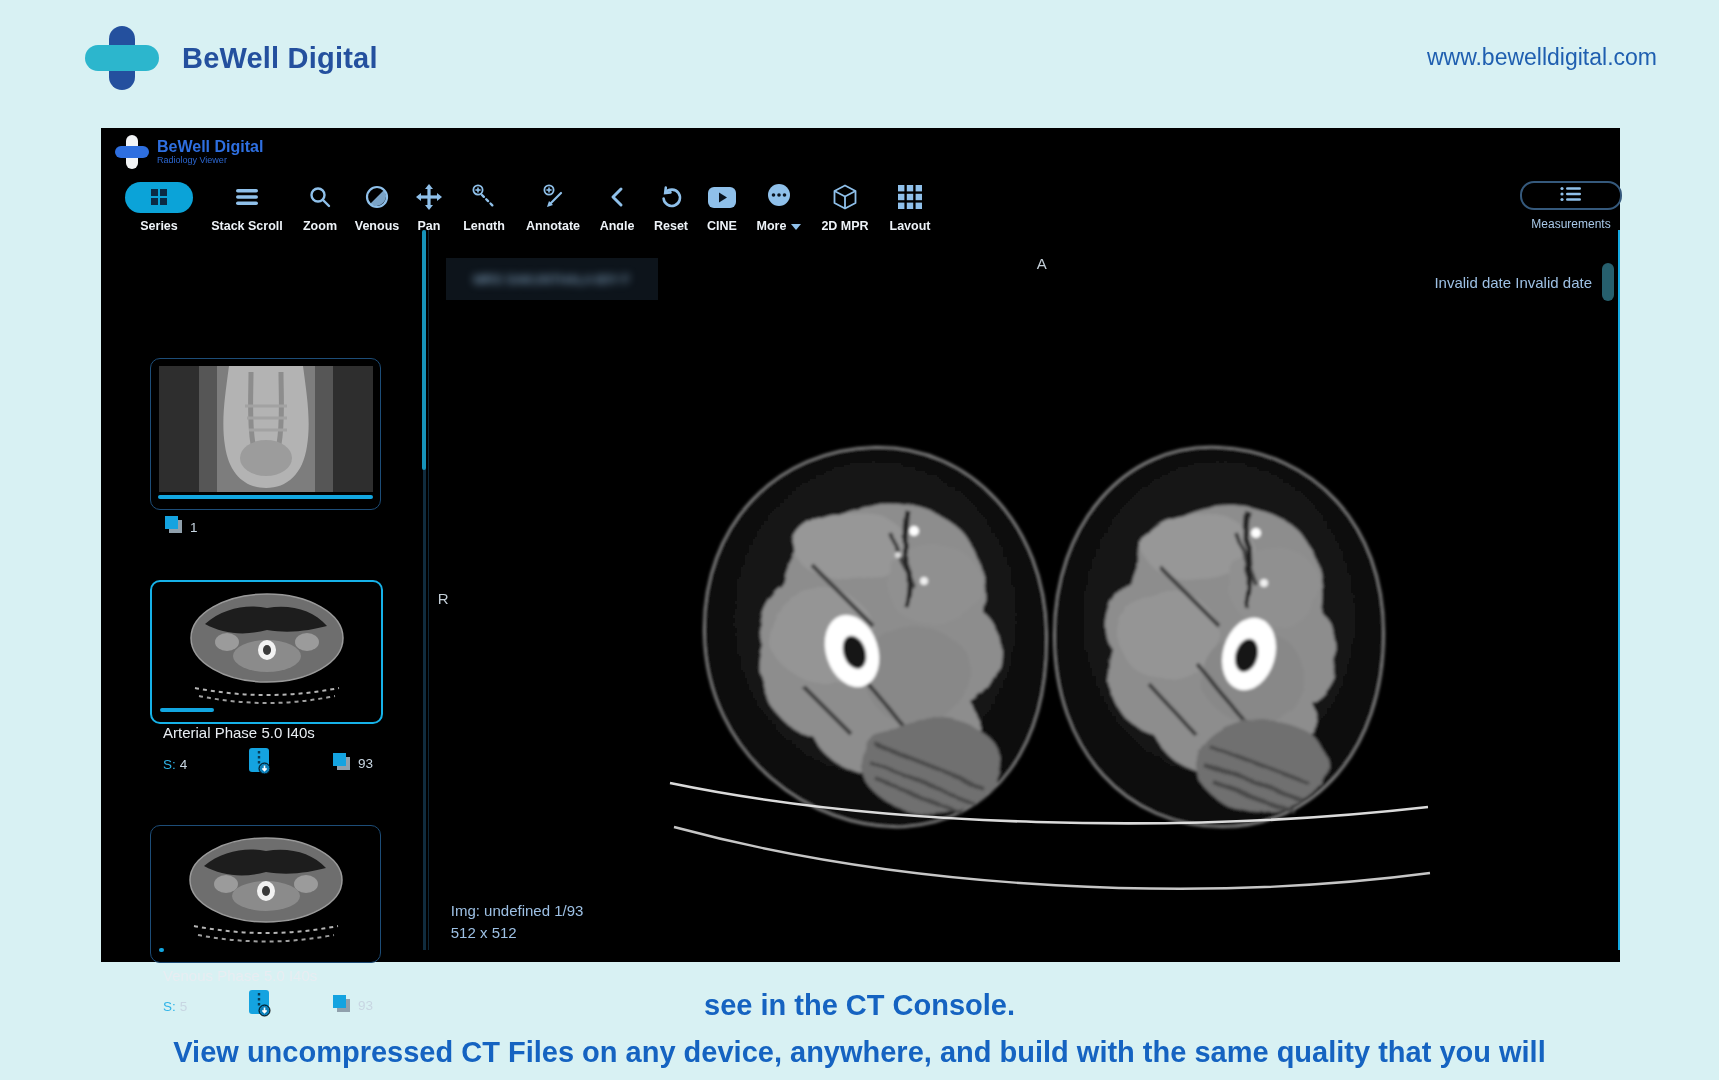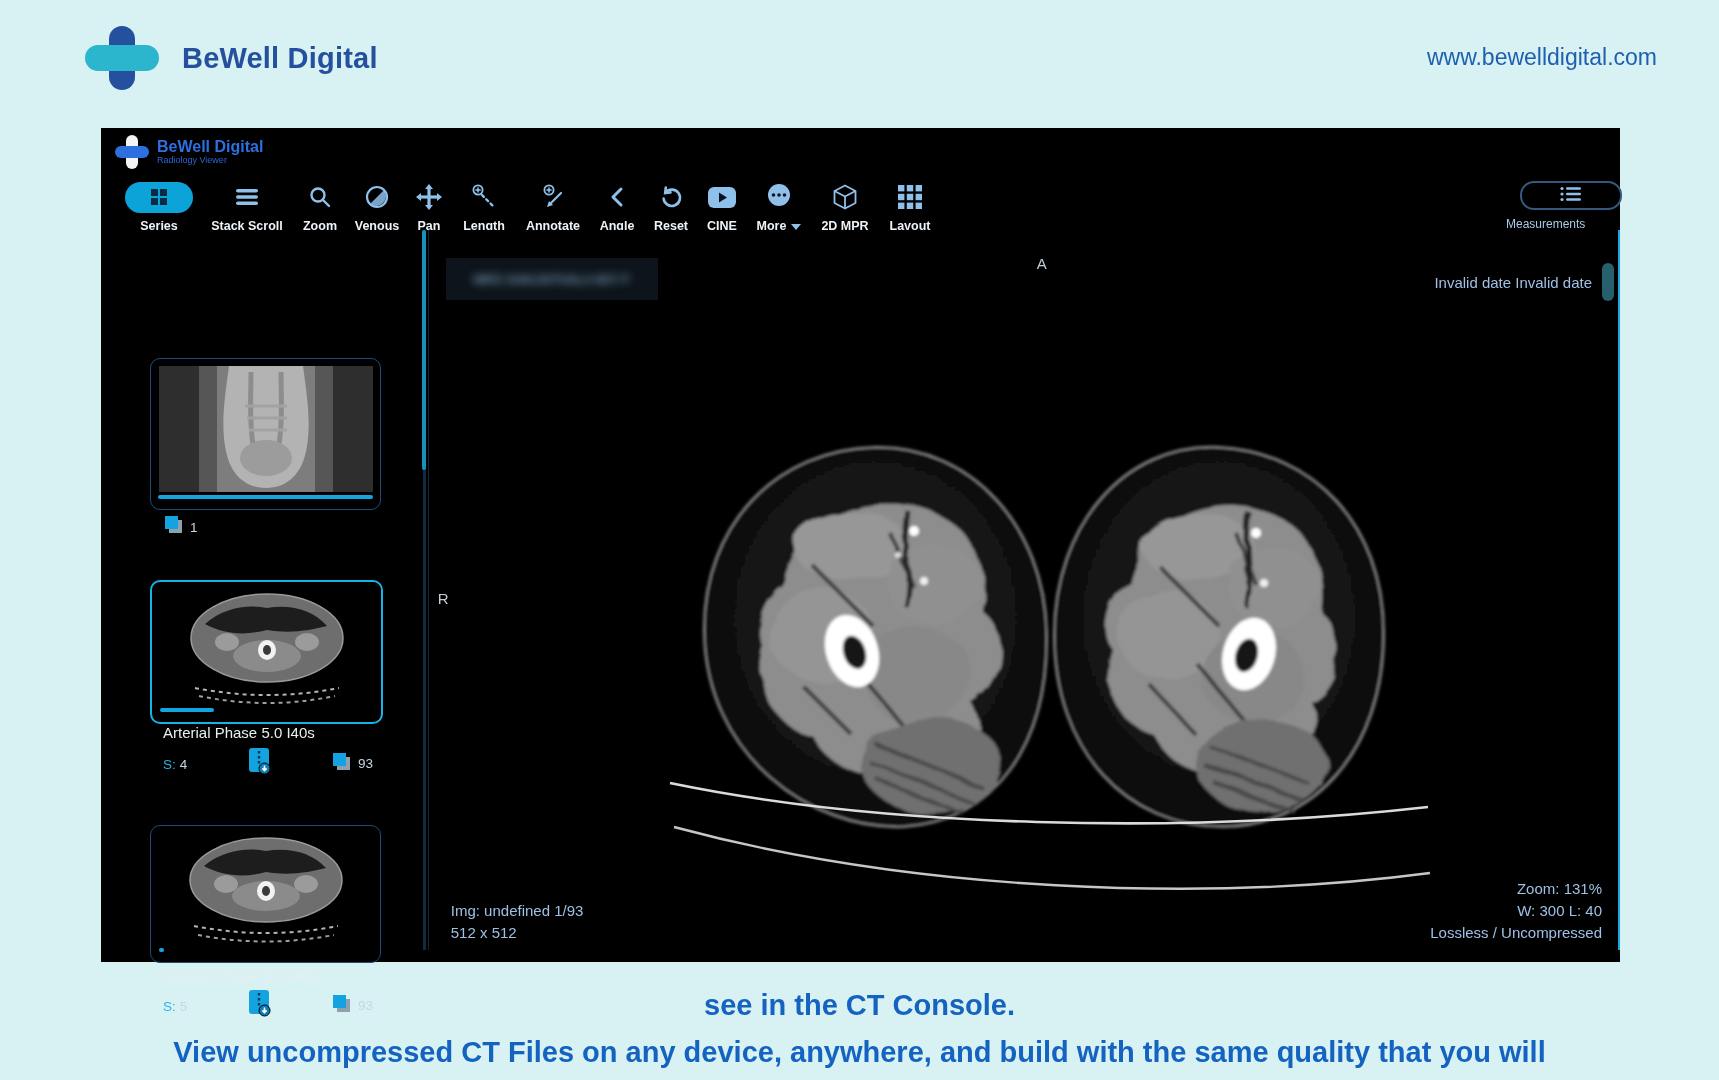--- a/index.html
+++ b/index.html
@@ -25,21 +25,21 @@
   .win-title{font-size:16px;font-weight:bold;color:#2e6fe0;line-height:17px;}
   .win-subtitle{font-size:9px;color:#2b66cf;line-height:11px;}
 
   
   .toolbar{position:absolute;left:0;top:49px;width:1519px;height:60px;}
   .tool{position:absolute;top:4px;transform:translateX(-50%);width:96px;text-align:center;cursor:pointer;}
   .tool-icon{height:32px;display:flex;align-items:center;justify-content:center;}
   .tool-label{margin-top:6px;font-size:12.5px;font-weight:bold;color:#eef3f8;white-space:nowrap;}
   .tool.active .pill{background:#0ba3d8;border-radius:17px;width:68px;height:31px;display:flex;align-items:center;justify-content:center;margin:0 auto;}
   .caret{display:inline-block;width:0;height:0;border-left:5px solid transparent;border-right:5px solid transparent;border-top:6px solid #8fc0ea;margin-left:5px;vertical-align:middle;}
-  .tool-measure{position:absolute;left:1470px;top:4px;transform:translateX(-50%);text-align:left;width:130px;cursor:pointer;}
+  .tool-measure{position:absolute;left:1470px;top:4px;transform:translateX(-50%);text-align:center;width:130px;cursor:pointer;}
   .measure-pill{width:98px;height:25px;margin:0 auto;border:2px solid #35597c;border-radius:14px;display:flex;align-items:center;justify-content:center;}
   .measure-label{margin-top:7px;font-size:12px;color:#a9c9e9;}
 
   
   .content{position:absolute;left:0;top:102px;width:1519px;height:720px;display:flex;}
   .sidebar{position:relative;width:327px;height:720px;background:#000;border-right:1px solid #0e2636;}
   .side-thumb-track{position:absolute;right:2px;top:0;width:3px;height:720px;background:#102c3e;}
   .side-thumb{position:absolute;right:2px;top:0;width:4px;height:240px;background:#1793ba;border-radius:2px;}
 
   .card{position:absolute;left:49px;width:229px;background:#000;border:1.5px solid #1d4d78;border-radius:10px;cursor:pointer;}
@@ -446,25 +446,20 @@
       </div>
       <div class="marker" style="left:608px;top:25px;">A</div>
       <div class="marker" style="left:9px;top:360px;">R</div>
       <div class="ovl right-align" style="right:26px;top:42px;">Invalid date Invalid date</div>
 
       <div class="ovl" style="left:22px;top:670px;">
         <div>Img: undefined 1/93</div>
         <div>512 x 512</div>
       </div>
 
-      <div class="ovl right-align" style="right:16px;top:648px;">
-        <div>Zoom: 131%</div>
-        <div>W: 300 L: 40</div>
-        <div>Lossless / Uncompressed</div>
-      </div>
 
       <div class="vp-scroll-thumb"></div>
     </div>
   </div>
 </div>
 
 <div class="caption">
   <div>see in the CT Console.</div>
   <div>View uncompressed CT Files on any device, anywhere, and build with the same quality that you will</div>
 </div>

